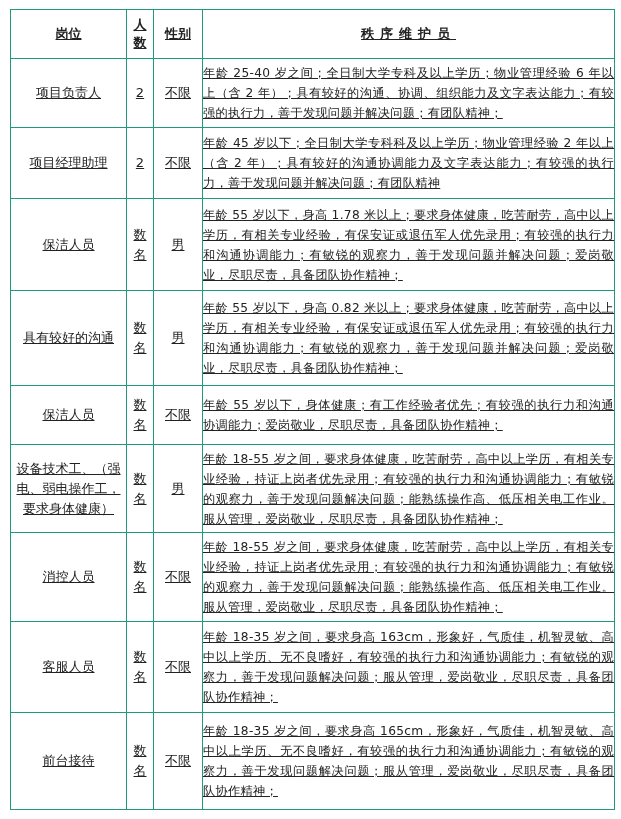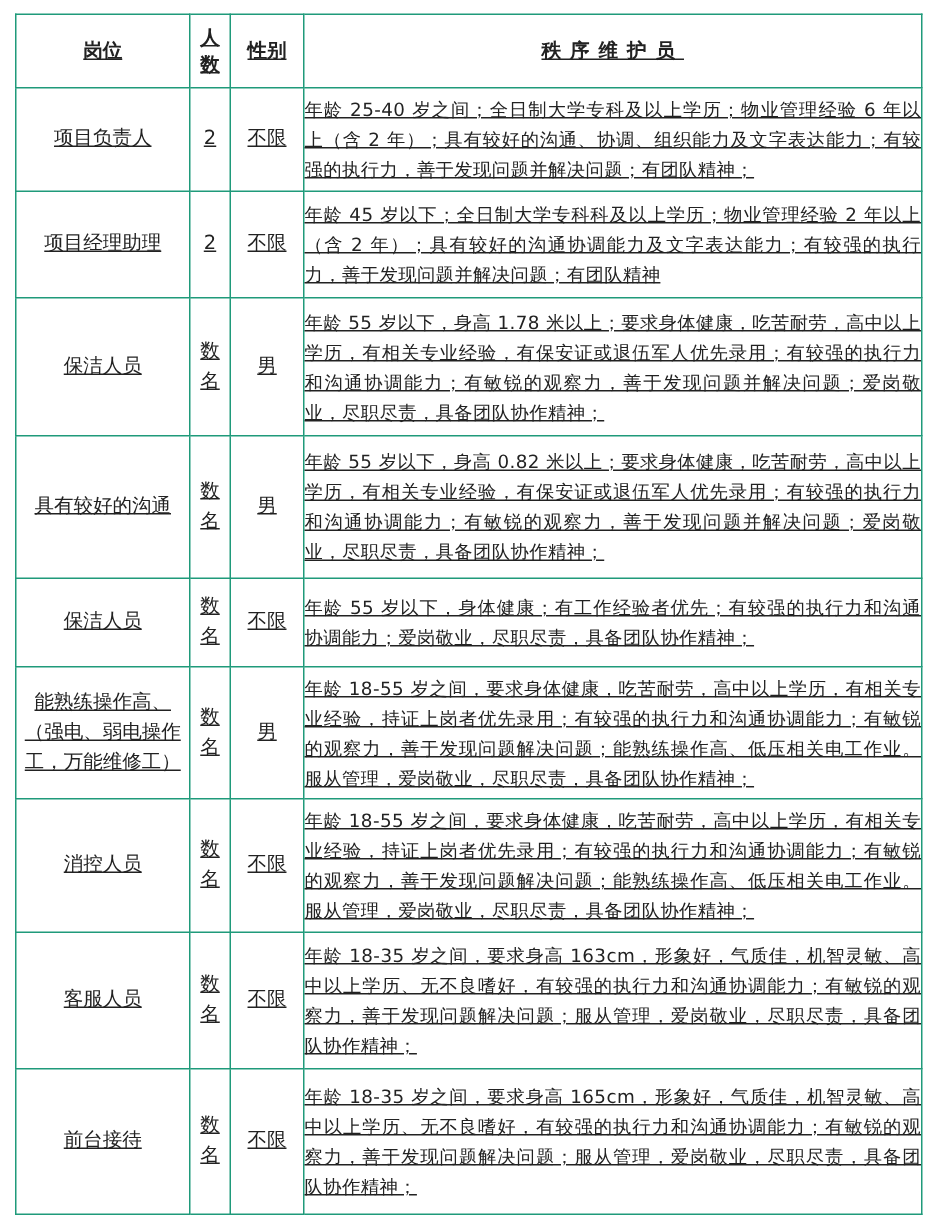--- a/index.html
+++ b/index.html
@@ -69,21 +69,21 @@
   </tr>
   <tr style="height:59px">
     <td class="pos">保洁人员</td>
     <td class="cnt">
           <span>数名</span>
         </td>
     <td class="sex">不限</td>
     <td class="req">年龄 55 岁以下，身体健康；有工作经验者优先；有较强的执行力和沟通协调能力；爱岗敬业，尽职尽责，具备团队协作精神；</td>
   </tr>
   <tr style="height:88px">
-    <td class="pos">能熟练操作高、（强电、弱电操作工，万能维修工）</td>
+    <td class="pos">设备技术工、（强电、弱电操作工，要求身体健康）</td>
     <td class="cnt">
           <span>数名</span>
         </td>
     <td class="sex">男</td>
     <td class="req">年龄 18-55 岁之间，要求身体健康，吃苦耐劳，高中以上学历，有相关专业经验，持证上岗者优先录用；有较强的执行力和沟通协调能力；有敏锐的观察力，善于发现问题解决问题；能熟练操作高、低压相关电工作业。服从管理，爱岗敬业，尽职尽责，具备团队协作精神；</td>
   </tr>
   <tr style="height:89px">
     <td class="pos">消控人员</td>
     <td class="cnt">
           <span>数名</span>

